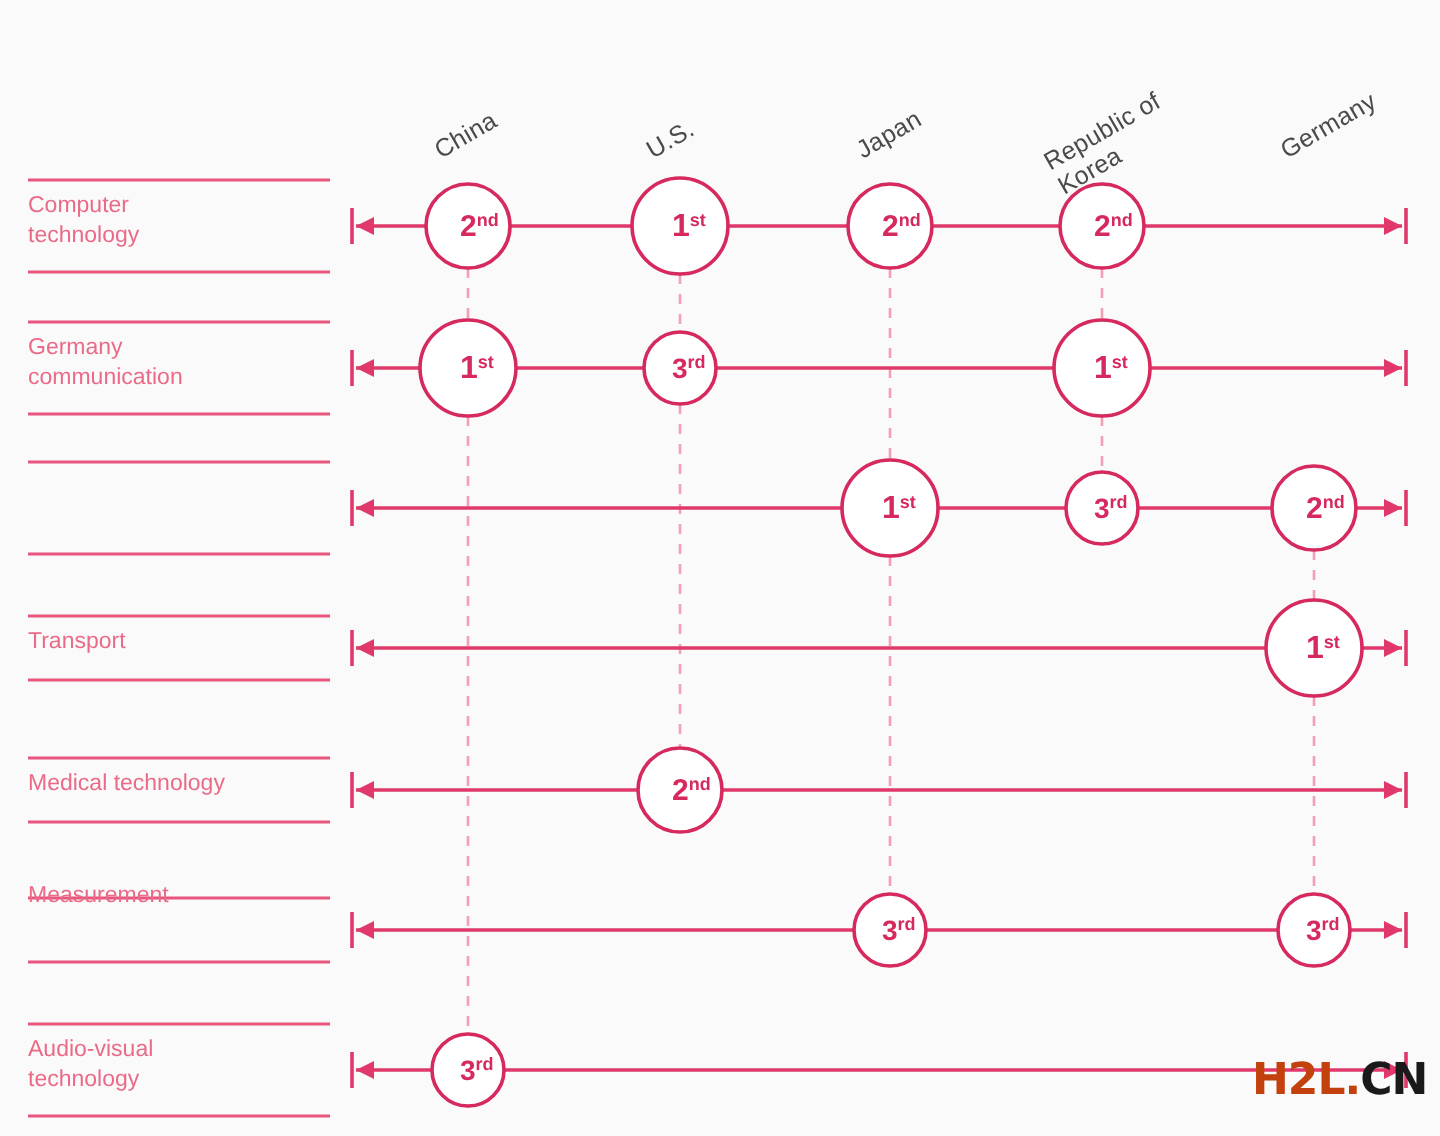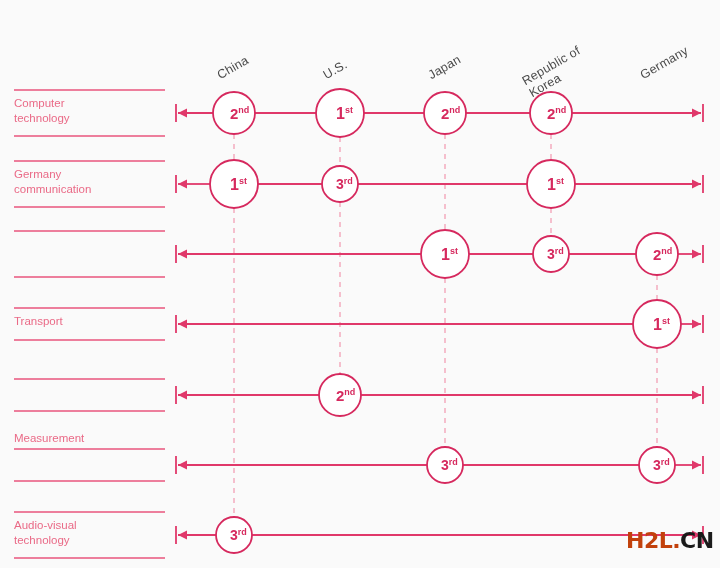--- a/index.html
+++ b/index.html
@@ -165,21 +165,22 @@
   <div class="col-head" style="left: 433px; top: 68px; transform: rotate(-30deg);">Japan</div>
   <div class="col-head" style="left: 534px; top: 72px; transform: rotate(-30deg);">Republic of
 Korea</div>
   <div class="col-head" style="left: 645px; top: 68px; transform: rotate(-30deg);">Germany</div>
 
   <div class="row-label" style="top: 96px;">Computer
 technology</div>
   <div class="row-label" style="top: 167px;">Germany
 communication</div>
   <div class="row-label" style="top: 314px;">Transport</div>
-  <div class="row-label" style="top: 431px;">Measurement</div>
+  <div class="row-label" style="top: 385px;">Medical technology</div>
+  <div class="row-label" style="top: 441px;">Measurement</div>
   <div class="row-label" style="top: 518px;">Audio-visual
 technology</div>
 
   <div class="watermark" style="left:626px;top:528px;">
     <span class="wm-a">H2L.</span><span class="wm-b">CN</span>
   </div>
 
 </div>
 
 </body></html>

